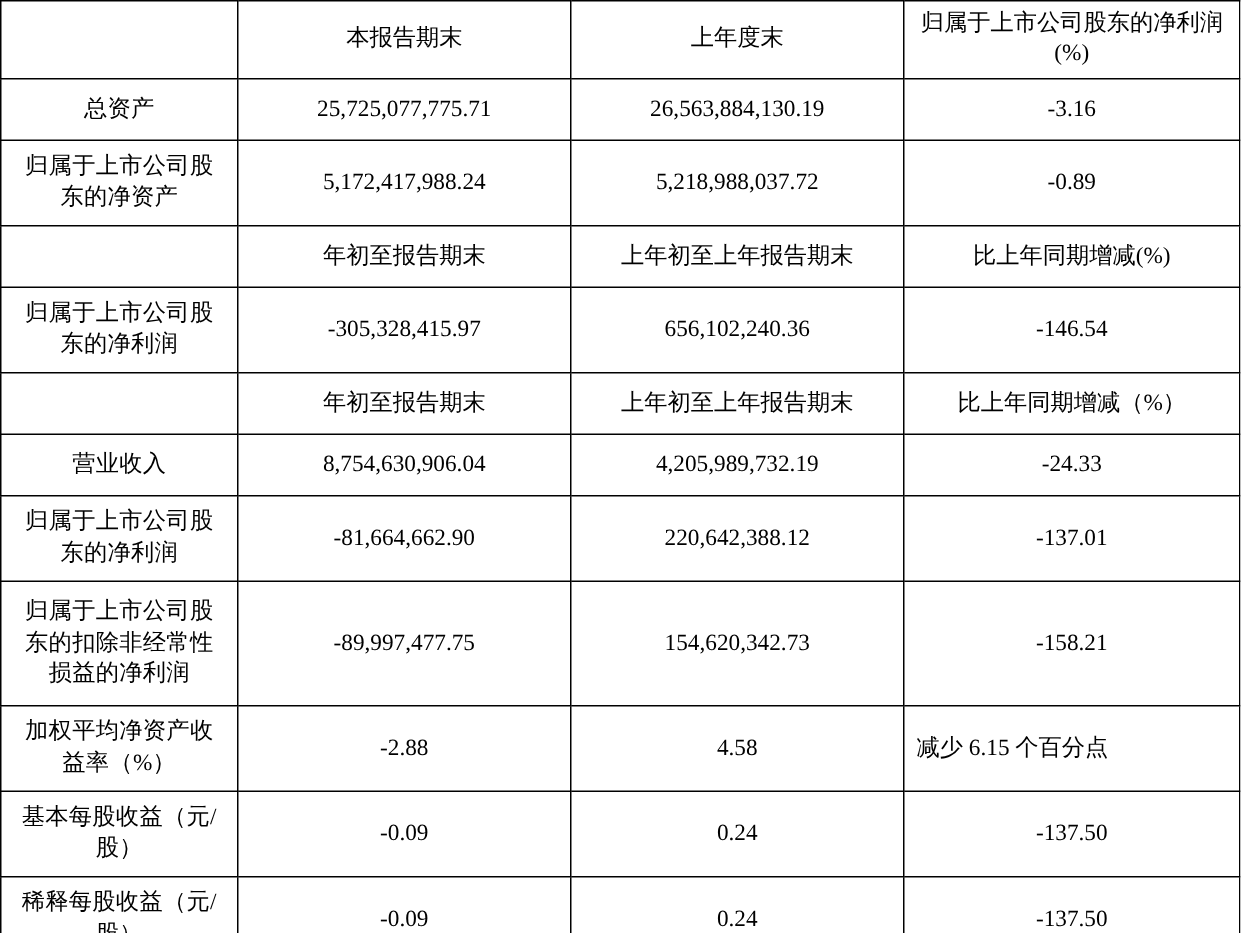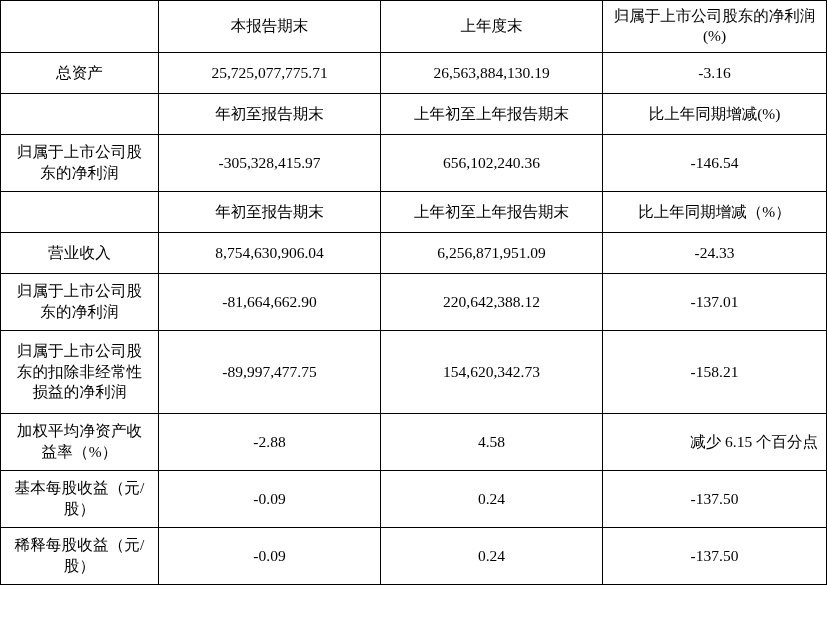--- a/index.html
+++ b/index.html
@@ -44,21 +44,21 @@
     text-align: center;
     padding-left: 7px;
     letter-spacing: 0.2px;
   }
   .num {
     text-align: center;
     padding-right: 11px;
     font-family: "Liberation Serif", "DejaVu Serif", serif;
   }
   .ctr {
-    text-align: right;
+    text-align: left;
     margin-left: 32px;
   }
   .blank {
     border-left: 1px solid #000000;
     border-top: 1px solid #000000;
     border-bottom: 1px solid #000000;
     border-right: 1px solid #000000;
   }
   .hdr {
     text-align: center;
@@ -91,20 +91,26 @@
         <td class="hdr">归属于上市公司股东的净利润(%)</td>
       </tr>
 
       <tr class="row-std">
         <td class="label">总资产</td>
         <td class="num">25,725,077,775.71</td>
         <td class="num">26,563,884,130.19</td>
         <td class="num">-3.16</td>
       </tr>
 
+      <tr class="row-tall">
+        <td class="label">归属于上市公司股东的净资产</td>
+        <td class="num">5,172,417,988.24</td>
+        <td class="num">5,218,988,037.72</td>
+        <td class="num">-0.89</td>
+      </tr>
 
       <tr class="subhdr">
         <td class="blank"></td>
         <td class="hdr">年初至报告期末</td>
         <td class="hdr">上年初至上年报告期末</td>
         <td class="hdr">比上年同期增减(%)</td>
       </tr>
 
       <tr class="row-tall">
         <td class="label">归属于上市公司股东的净利润</td>
@@ -116,21 +122,21 @@
       <tr class="subhdr">
         <td class="blank"></td>
         <td class="hdr">年初至报告期末</td>
         <td class="hdr">上年初至上年报告期末</td>
         <td class="hdr">比上年同期增减（%）</td>
       </tr>
 
       <tr class="row-std">
         <td class="label">营业收入</td>
         <td class="num">8,754,630,906.04</td>
-        <td class="num">6,256,871,951.09</td>
+        <td class="num">4,205,989,732.19</td>
         <td class="num">-24.33</td>
       </tr>
 
       <tr class="row-tall">
         <td class="label">归属于上市公司股东的净利润</td>
         <td class="num">-81,664,662.90</td>
         <td class="num">220,642,388.12</td>
         <td class="num">-137.01</td>
       </tr>
 

